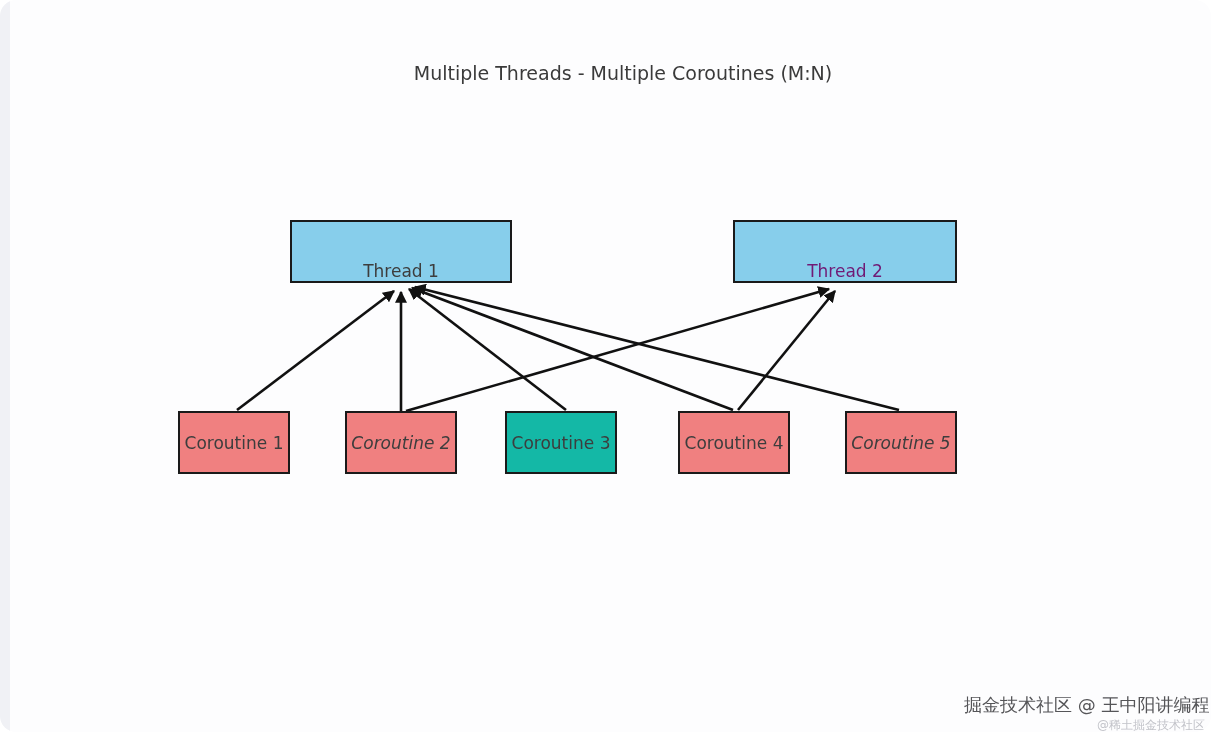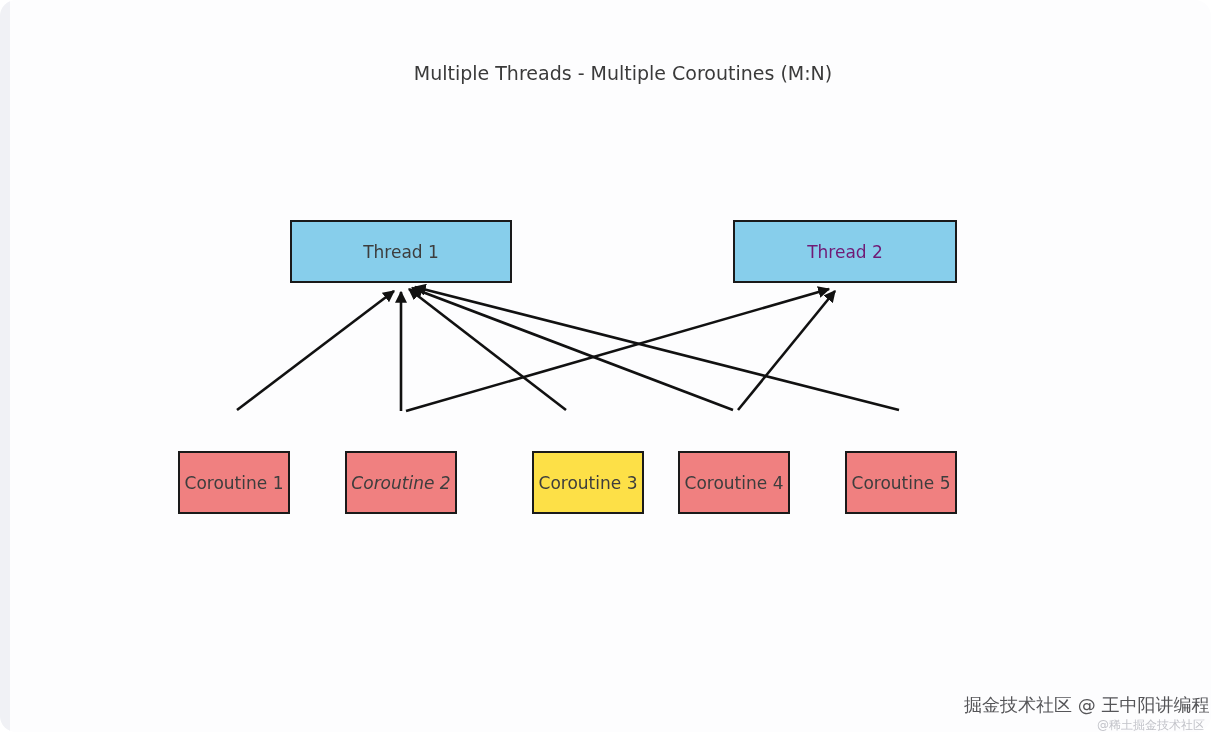--- a/index.html
+++ b/index.html
@@ -37,22 +37,22 @@
     position: absolute;
     box-sizing: border-box;
     border: 2px solid #1a1a1a;
     display: flex;
     align-items: center;
     justify-content: center;
     font-size: 17px;
     color: #3d3d3d;
     white-space: nowrap;
   }
-  .node.thread    { background: #87CEEB; }
-  .node.coroutine { background: #F08080; margin-top: 40px; }
+  .node.thread    { background: #87CEEB; align-items: flex-end; }
+  .node.coroutine { background: #F08080; }
   .wm-primary {
     position: absolute;
     left: 964px;
     top: 693px;
     font-size: 18px;
     color: #555558;
     white-space: nowrap;
   }
   .wm-secondary {
     position: absolute;
@@ -94,26 +94,26 @@
       </div>
       <div class="node thread" style="left: 733px; top: 220px; width: 224px; height: 63px; background: rgb(135, 206, 235); border-color: rgb(26, 26, 26); color: #701a75;">
         <span>Thread 2</span>
       </div>
       <div class="node coroutine" style="left: 178px; top: 411px; width: 112px; height: 63px; background: rgb(240, 128, 128); border-color: rgb(26, 26, 26); color: rgb(61, 61, 61);">
         <span>Coroutine 1</span>
       </div>
       <div class="node coroutine" style="left: 345px; top: 411px; width: 112px; height: 63px; background: rgb(240, 128, 128); border-color: rgb(26, 26, 26); color: rgb(61, 61, 61); font-style: italic;">
         <span>Coroutine 2</span>
       </div>
-      <div class="node coroutine" style="left: 532px; top: 411px; width: 112px; height: 63px; background: #fde047; border-color: rgb(26, 26, 26); color: rgb(61, 61, 61);">
+      <div class="node coroutine" style="left: 505px; top: 411px; width: 112px; height: 63px; background: #14b8a6; border-color: rgb(26, 26, 26); color: rgb(61, 61, 61);">
         <span>Coroutine 3</span>
       </div>
       <div class="node coroutine" style="left: 678px; top: 411px; width: 112px; height: 63px; background: rgb(240, 128, 128); border-color: rgb(26, 26, 26); color: rgb(61, 61, 61);">
         <span>Coroutine 4</span>
       </div>
-      <div class="node coroutine" style="left: 845px; top: 411px; width: 112px; height: 63px; background: rgb(240, 128, 128); border-color: rgb(26, 26, 26); color: rgb(61, 61, 61);">
+      <div class="node coroutine" style="left: 845px; top: 411px; width: 112px; height: 63px; background: rgb(240, 128, 128); border-color: rgb(26, 26, 26); color: rgb(61, 61, 61); font-style: italic;">
         <span>Coroutine 5</span>
       </div>
     </div>
 
   <div class="wm-primary">掘金技术社区 @ 王中阳讲编程</div>
   <div class="wm-secondary">@稀土掘金技术社区</div>
 </div>
 
 </body></html>

